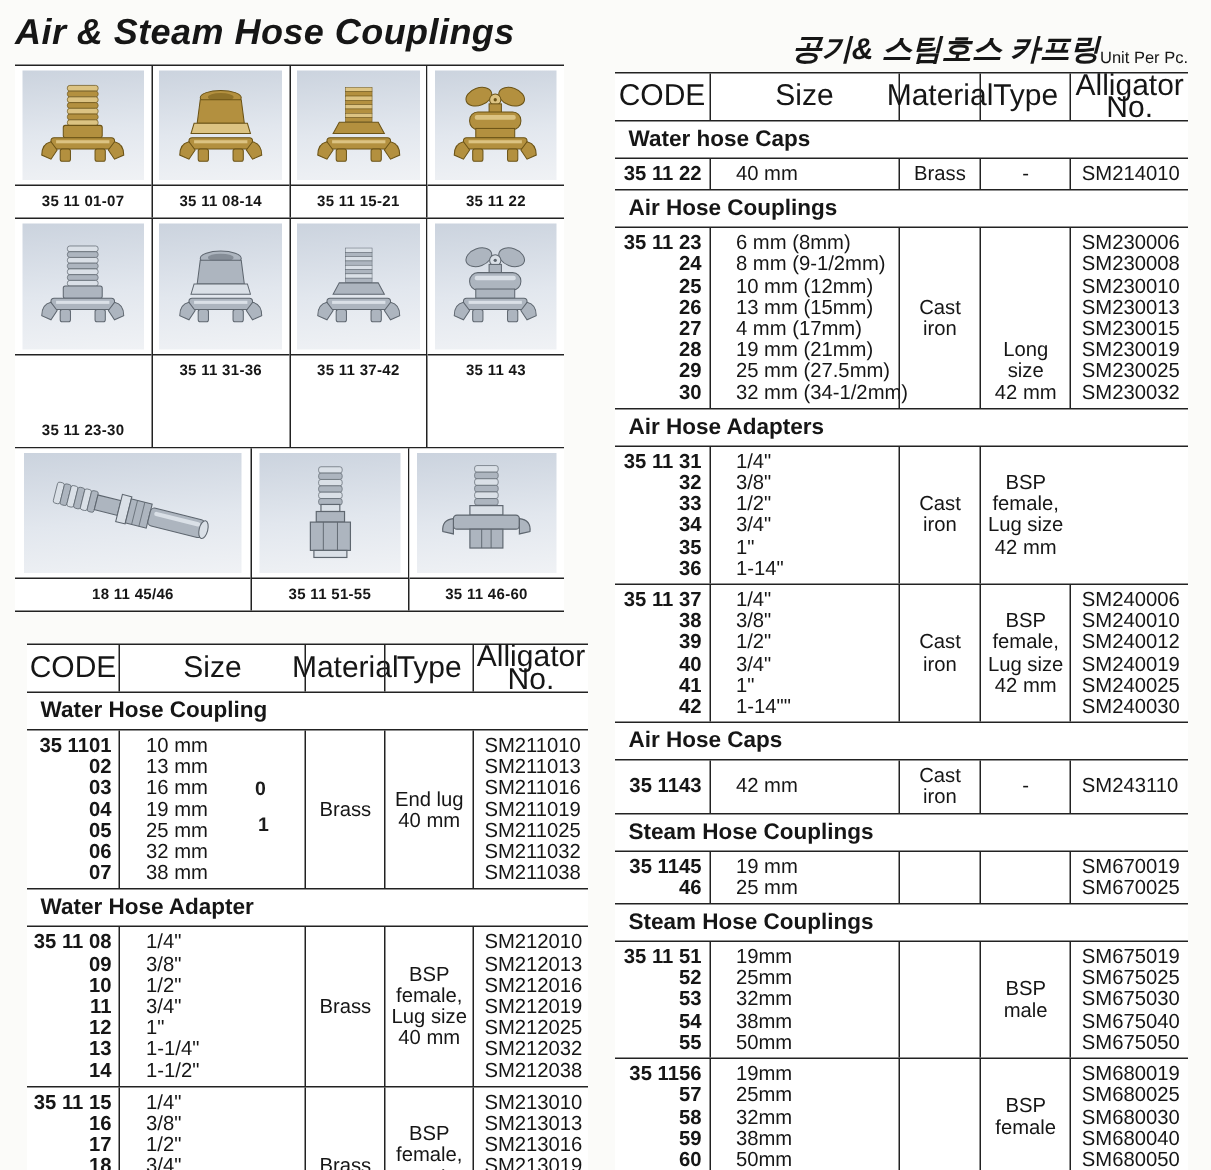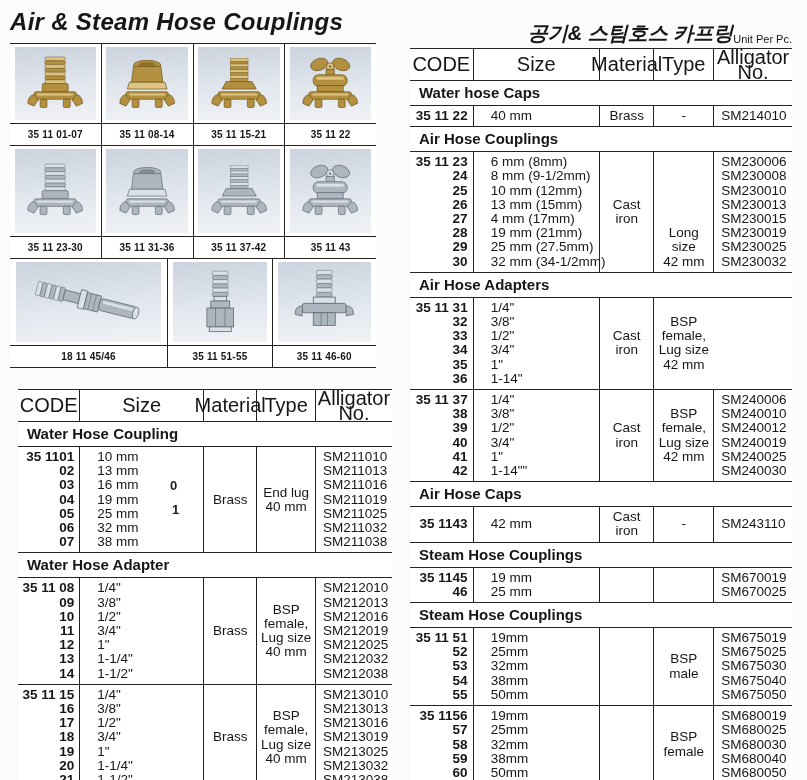--- a/index.html
+++ b/index.html
@@ -154,21 +154,21 @@
                 <path d="M81 60 Q90 62 90 73 L81 77 L75 68 Z" fill="#b3903f" stroke="#6b5316"></path>
                 <rect x="28" y="67" width="10" height="12" rx="2" fill="#b3903f" stroke="#6b5316"></rect>
                 <rect x="62" y="67" width="10" height="12" rx="2" fill="#b3903f" stroke="#6b5316"></rect>
               </svg>
             </div>
           </div>
           <div class="g-code">35 11 22</div>
         </div>
       </div>
       <div class="g-row">
-        <div class="g-cell" style="flex: 1 1 0%;">
+        <div class="g-cell" style="flex: 1 1 0%; gap: 40px;">
           <div class="g-photo" style="height: 84px;">
             <div class="ph">
               <svg viewBox="0 0 100 88" preserveAspectRatio="xMidYMid meet" xmlns="http://www.w3.org/2000/svg">
                 <rect x="35" y="5" width="30" height="5.6" rx="2.4" fill="#dae0e7" stroke="#5e666f" stroke-width="0.7"></rect>
                 <rect x="35" y="10.6" width="30" height="5.6" rx="2.4" fill="#adb5bf" stroke="#5e666f" stroke-width="0.7"></rect>
                 <rect x="35" y="16.2" width="30" height="5.6" rx="2.4" fill="#dae0e7" stroke="#5e666f" stroke-width="0.7"></rect>
                 <rect x="35" y="21.799999999999997" width="30" height="5.6" rx="2.4" fill="#adb5bf" stroke="#5e666f" stroke-width="0.7"></rect>
                 <rect x="35" y="27.4" width="30" height="5.6" rx="2.4" fill="#dae0e7" stroke="#5e666f" stroke-width="0.7"></rect>
                 <rect x="35" y="33" width="30" height="5.6" rx="2.4" fill="#adb5bf" stroke="#5e666f" stroke-width="0.7"></rect>
                 <rect x="35" y="38.599999999999994" width="30" height="5.6" rx="2.4" fill="#dae0e7" stroke="#5e666f" stroke-width="0.7"></rect>

